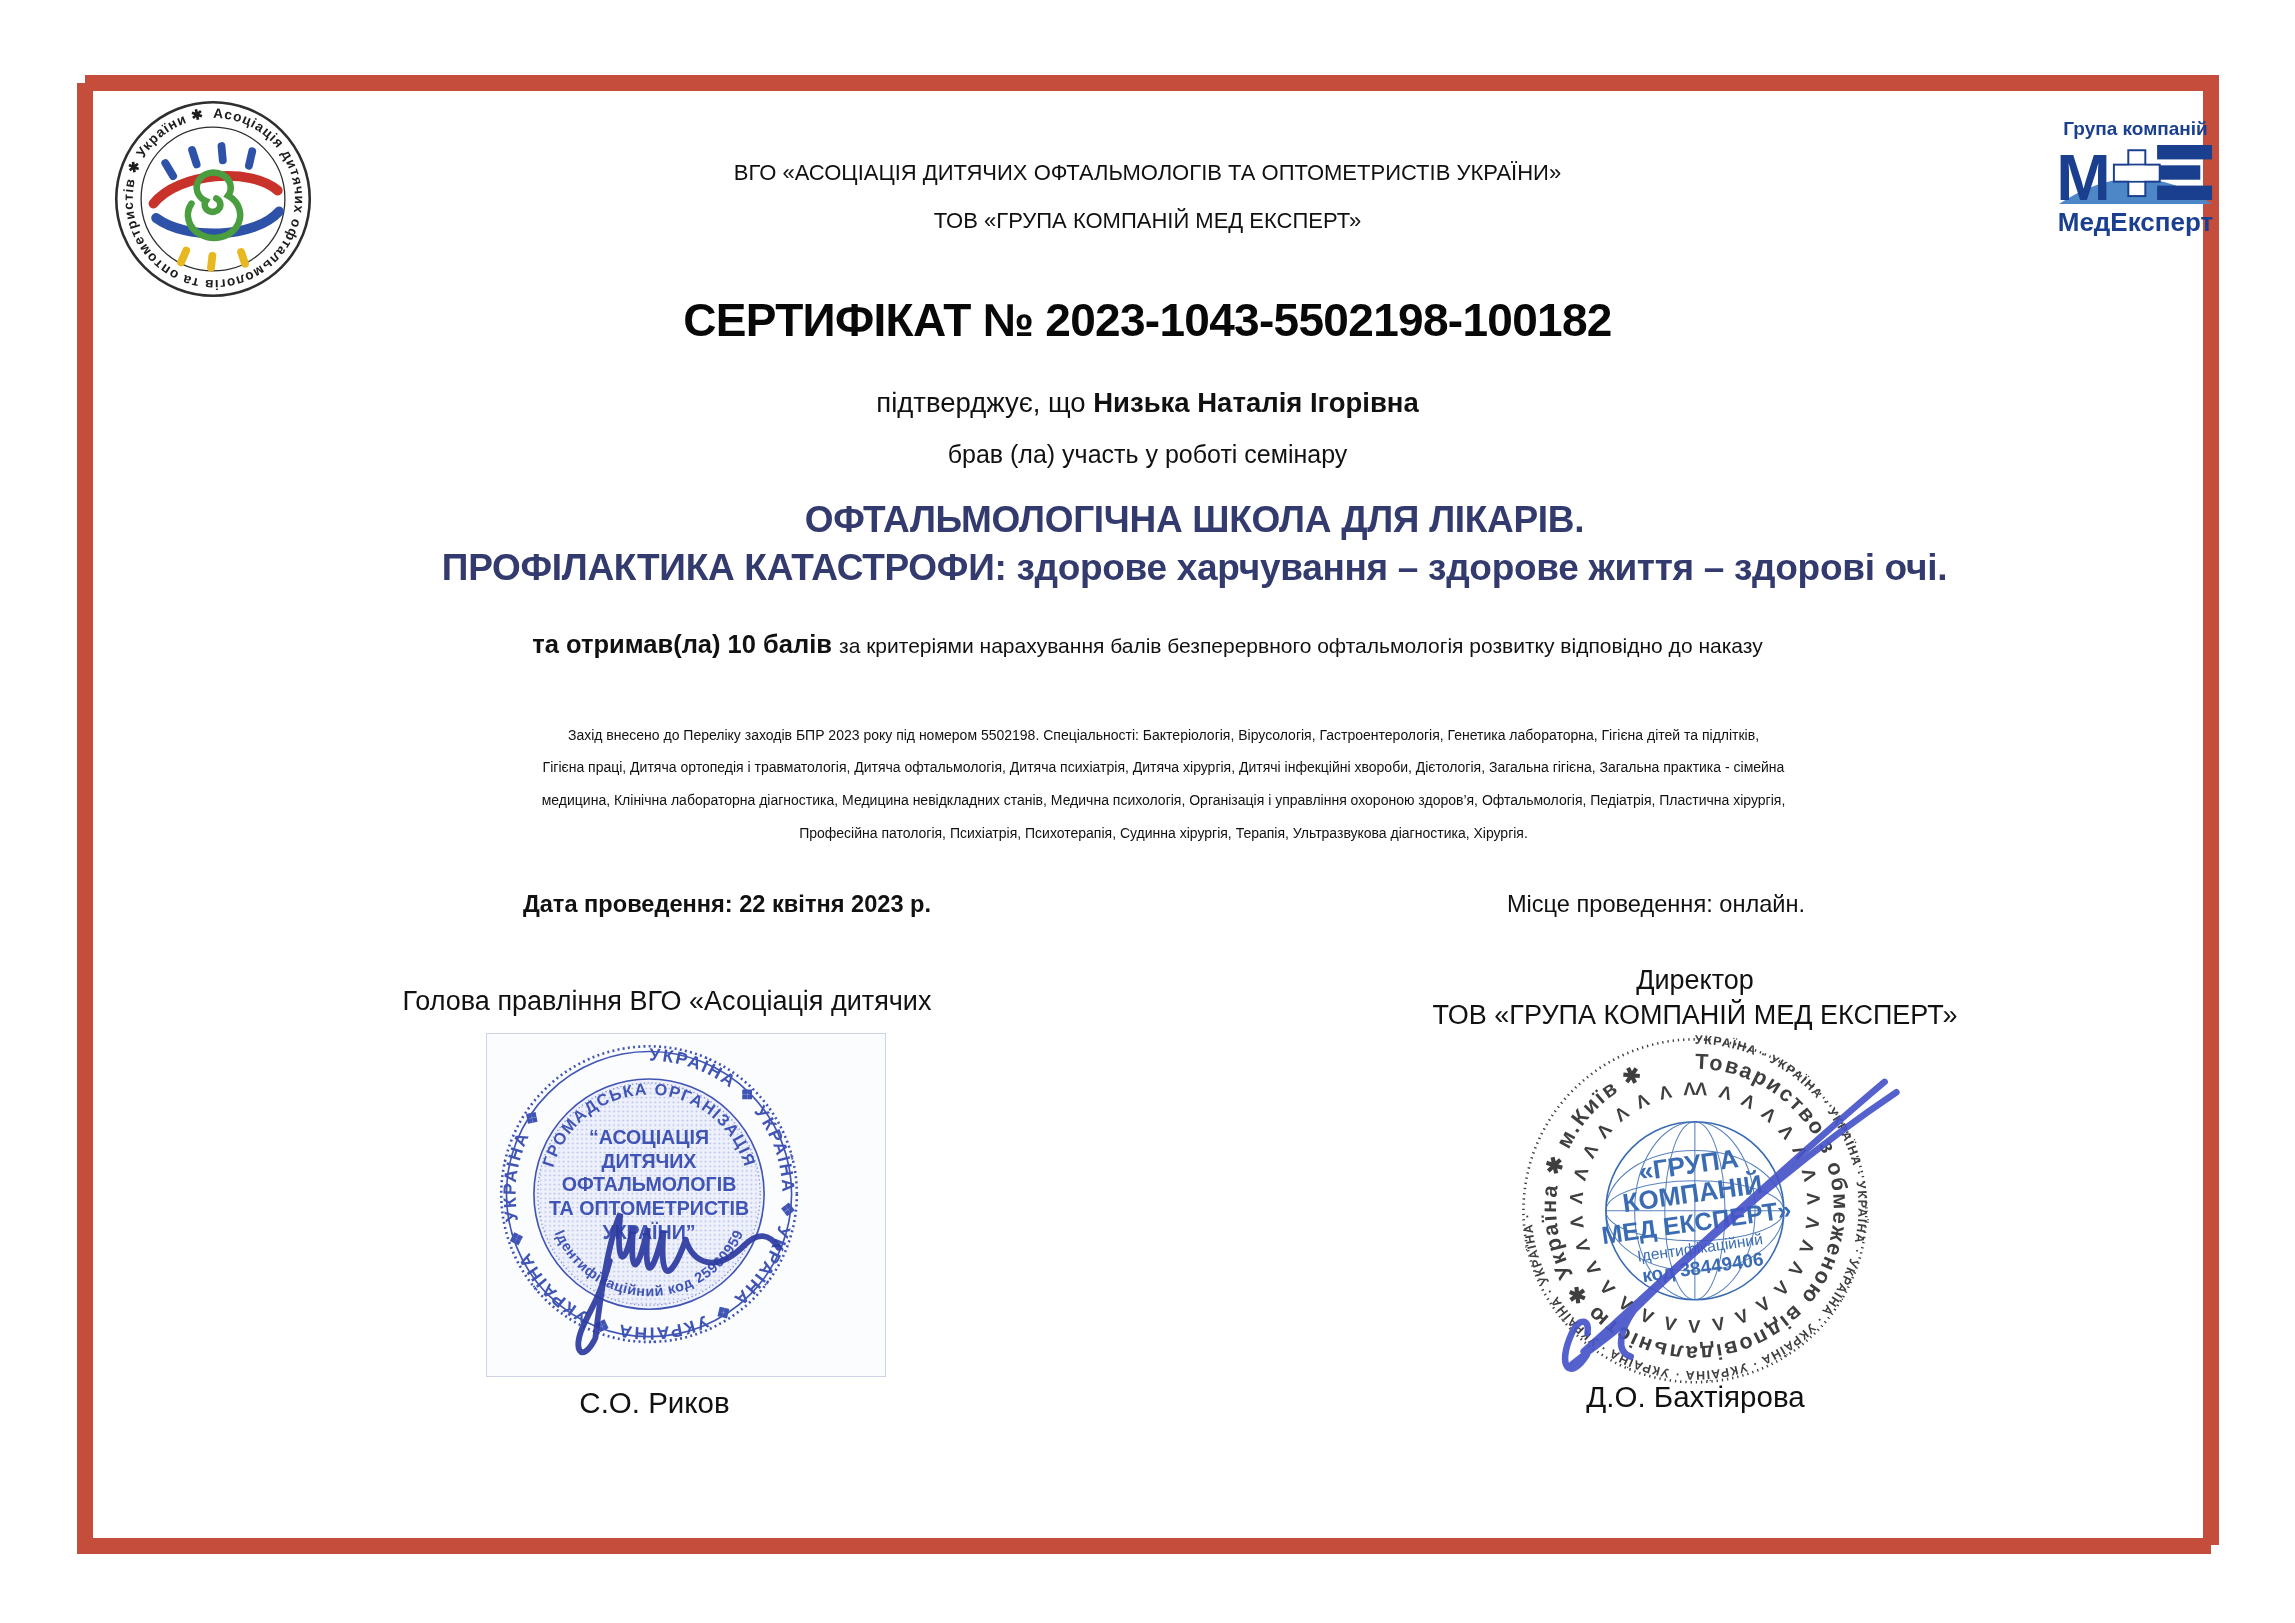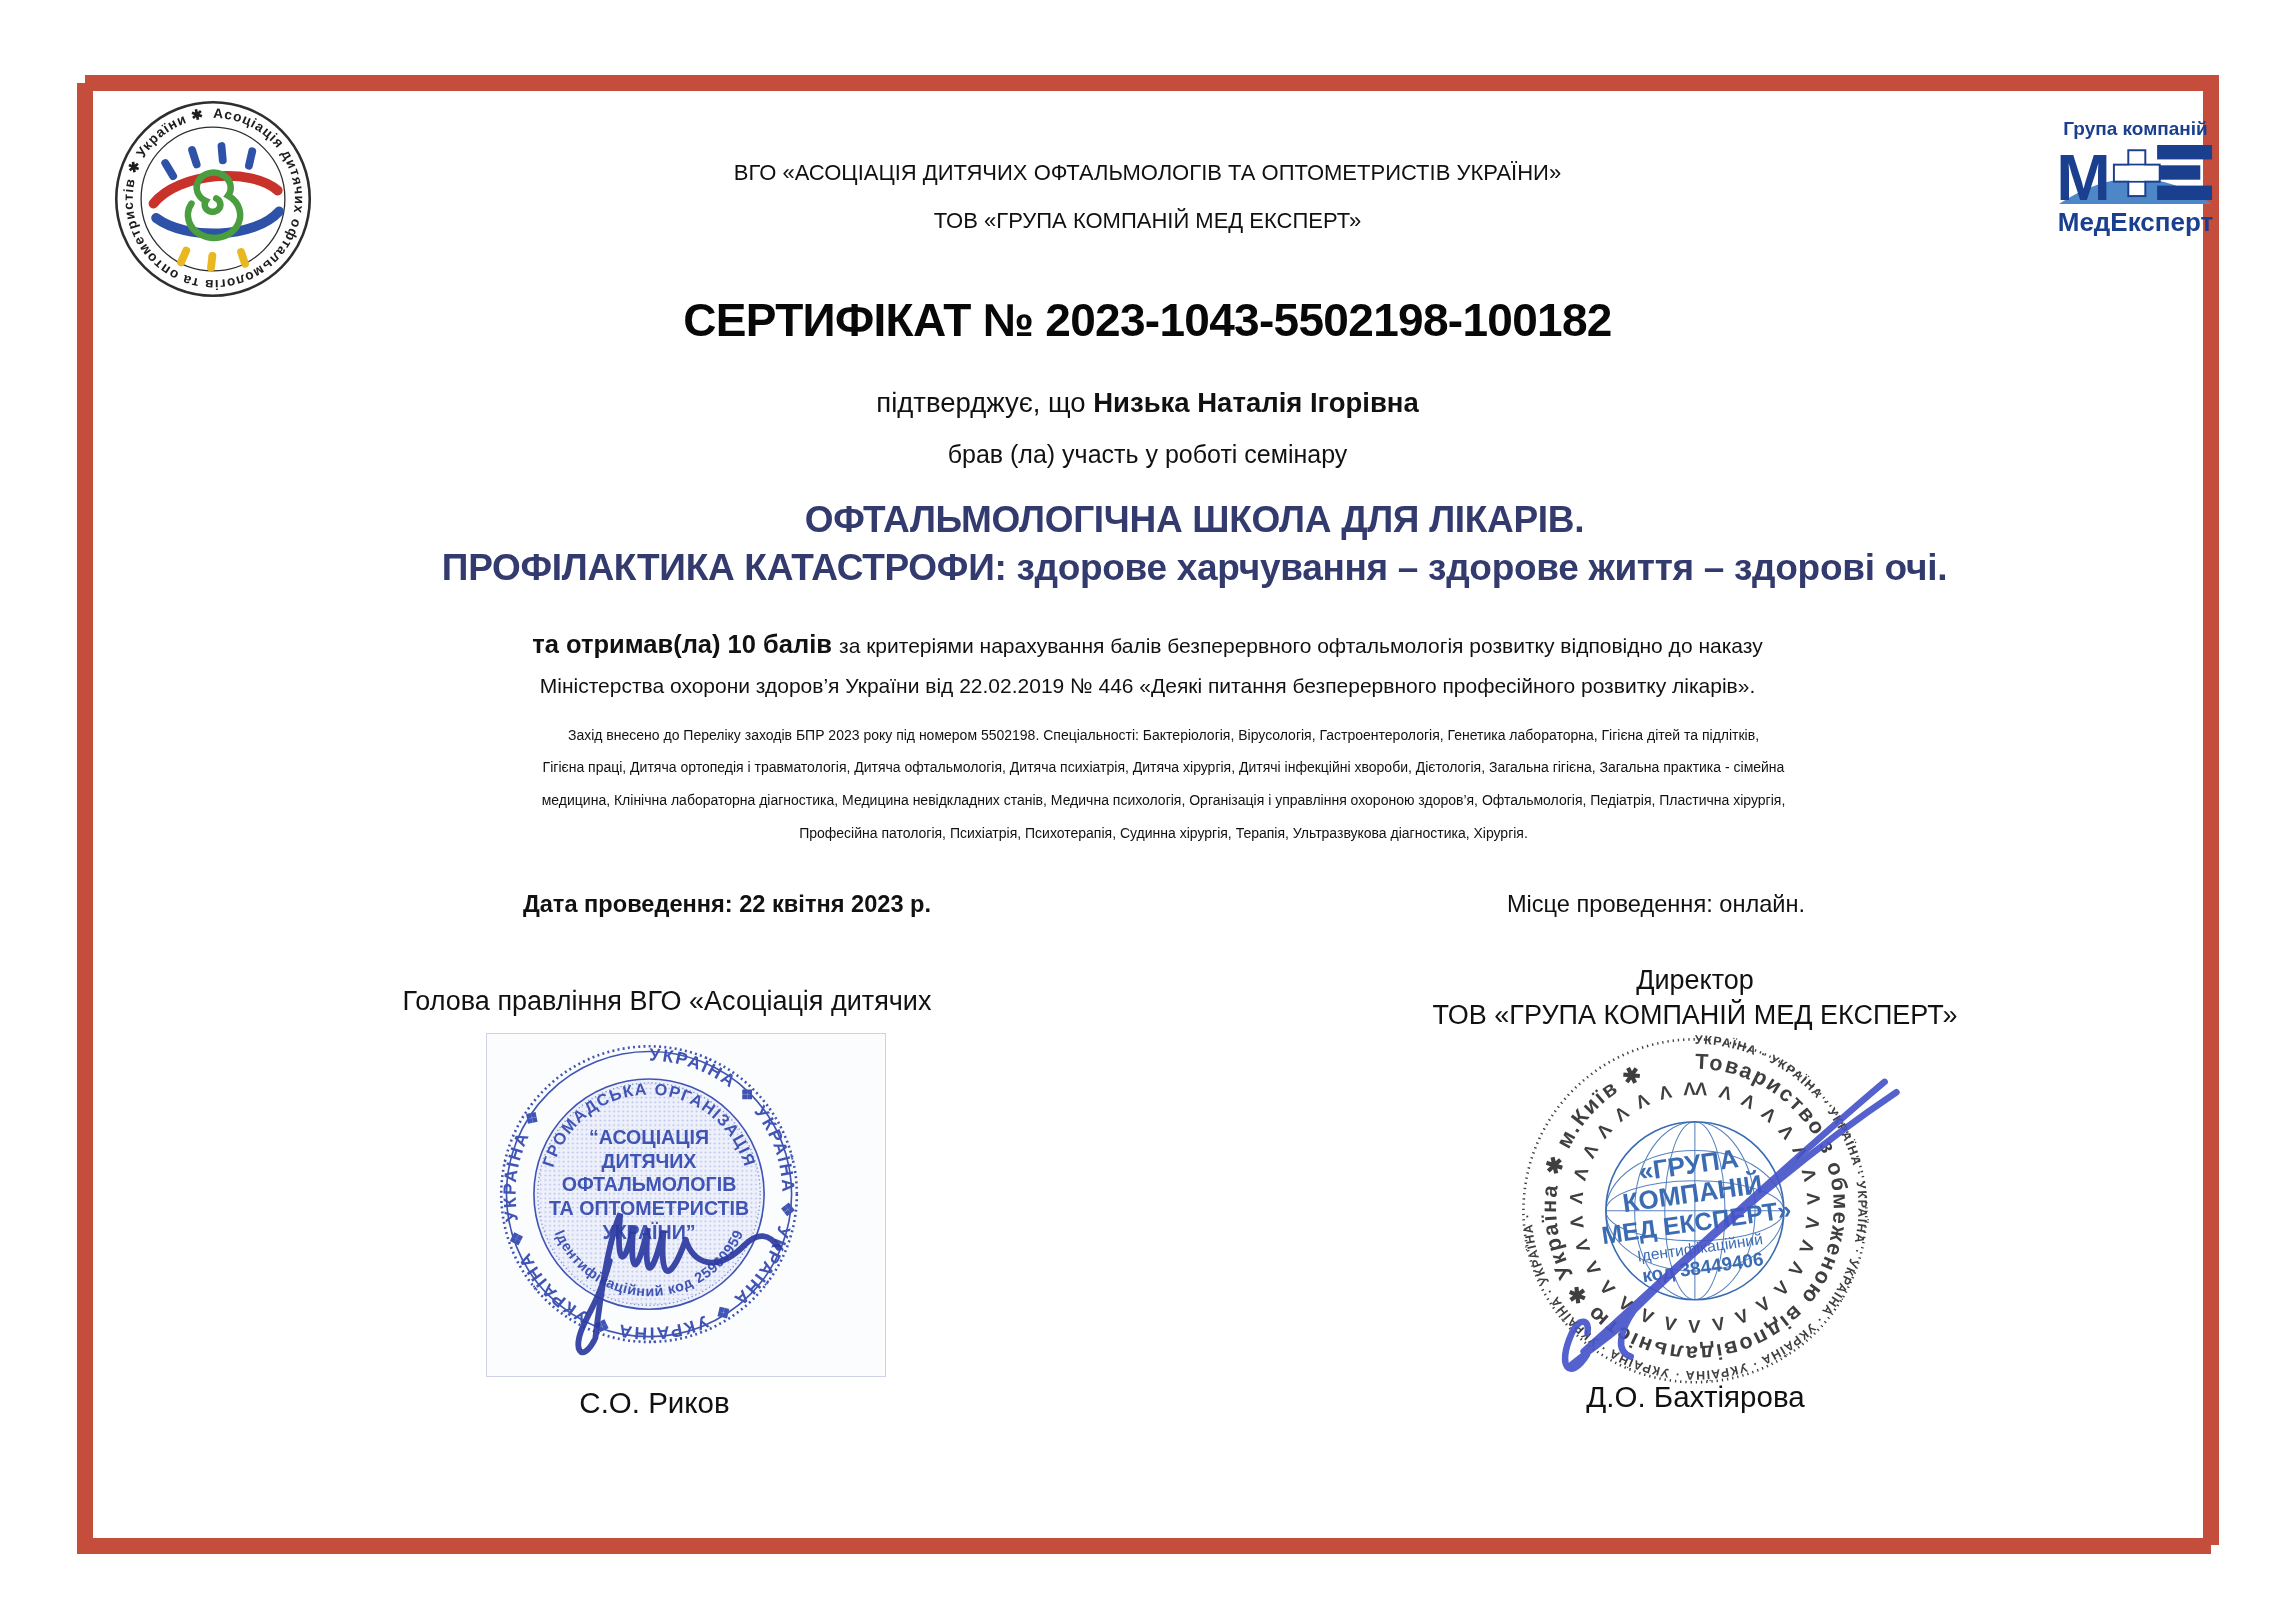--- a/index.html
+++ b/index.html
@@ -89,21 +89,20 @@
   <div class="ctr confirm-line" style="top:387px;">
     <span>підтверджує, що </span><span class="bold">Низька Наталія Ігорівна</span>
   </div>
 
   <div class="ctr sem-line" style="top:499px;">ОФТАЛЬМОЛОГІЧНА ШКОЛА ДЛЯ ЛІКАРІВ.</div>
   <div class="ctr sem-line" style="top:547px;">ПРОФІЛАКТИКА КАТАСТРОФИ: здорове харчування – здорове життя – здорові очі.</div>
 
   <div class="ctr points-line" style="top:630px;">
     <span class="lead">та отримав(ла) 10 балів </span><span>за критеріями нарахування балів безперервного офтальмологія розвитку відповідно до наказу</span>
   </div>
-  <div class="ctr ministry-line" style="top:674px;">Міністерства охорони здоров’я України від 22.02.2019 № 446 «Деякі питання безперервного професійного розвитку лікарів».</div>
 
   <div class="ctr spec-line" style="top:719px;">Захід внесено до Переліку заходів БПР 2023 року під номером 5502198. Спеціальності: Бактеріологія, Вірусологія, Гастроентерологія, Генетика лабораторна, Гігієна дітей та підлітків,</div>
   <div class="ctr spec-line" style="top:751px;">Гігієна праці, Дитяча ортопедія і травматологія, Дитяча офтальмологія, Дитяча психіатрія, Дитяча хірургія, Дитячі інфекційні хвороби, Дієтологія, Загальна гігієна, Загальна практика - сімейна</div>
   <div class="ctr spec-line" style="top:784px;">медицина, Клінічна лабораторна діагностика, Медицина невідкладних станів, Медична психологія, Організація і управління охороною здоров’я, Офтальмологія, Педіатрія, Пластична хірургія,</div>
   <div class="ctr spec-line" style="top:817px;">Професійна патологія, Психіатрія, Психотерапія, Судинна хірургія, Терапія, Ультразвукова діагностика, Хірургія.</div>
 
   <div class="date-line" style="position:absolute;left:236px;top:891px;width:982px;text-align:center;">Дата проведення: 22 квітня 2023 р.</div>
   <div class="place-line" style="position:absolute;left:1165px;top:891px;width:982px;text-align:center;">Місце проведення: онлайн.</div>
 
   <div class="sig-title" style="position:absolute;left:209px;top:983px;width:916px;">

